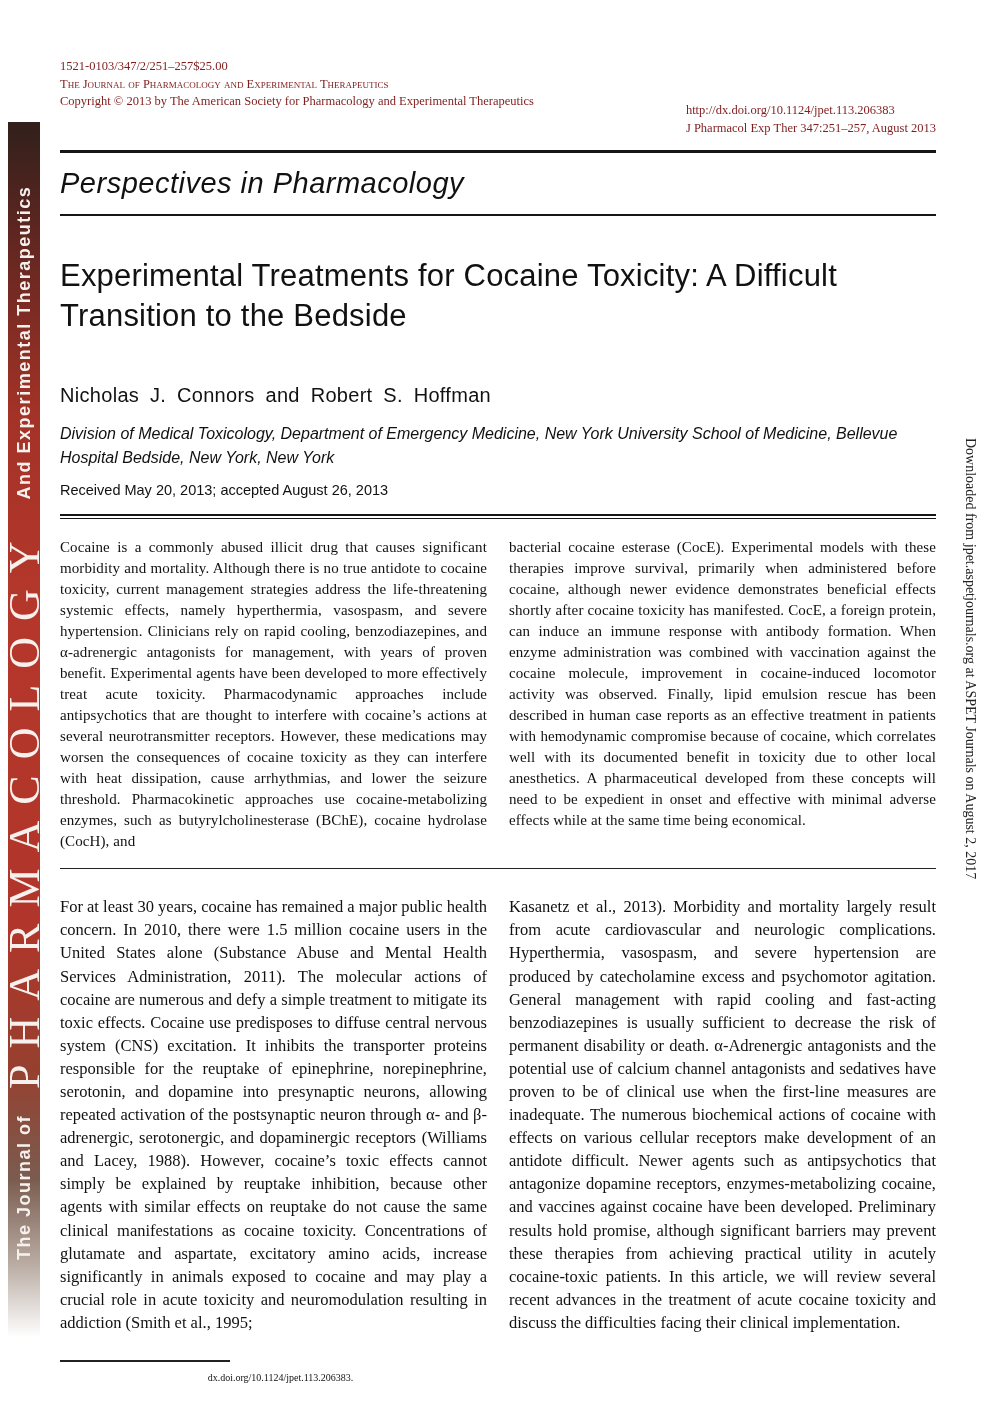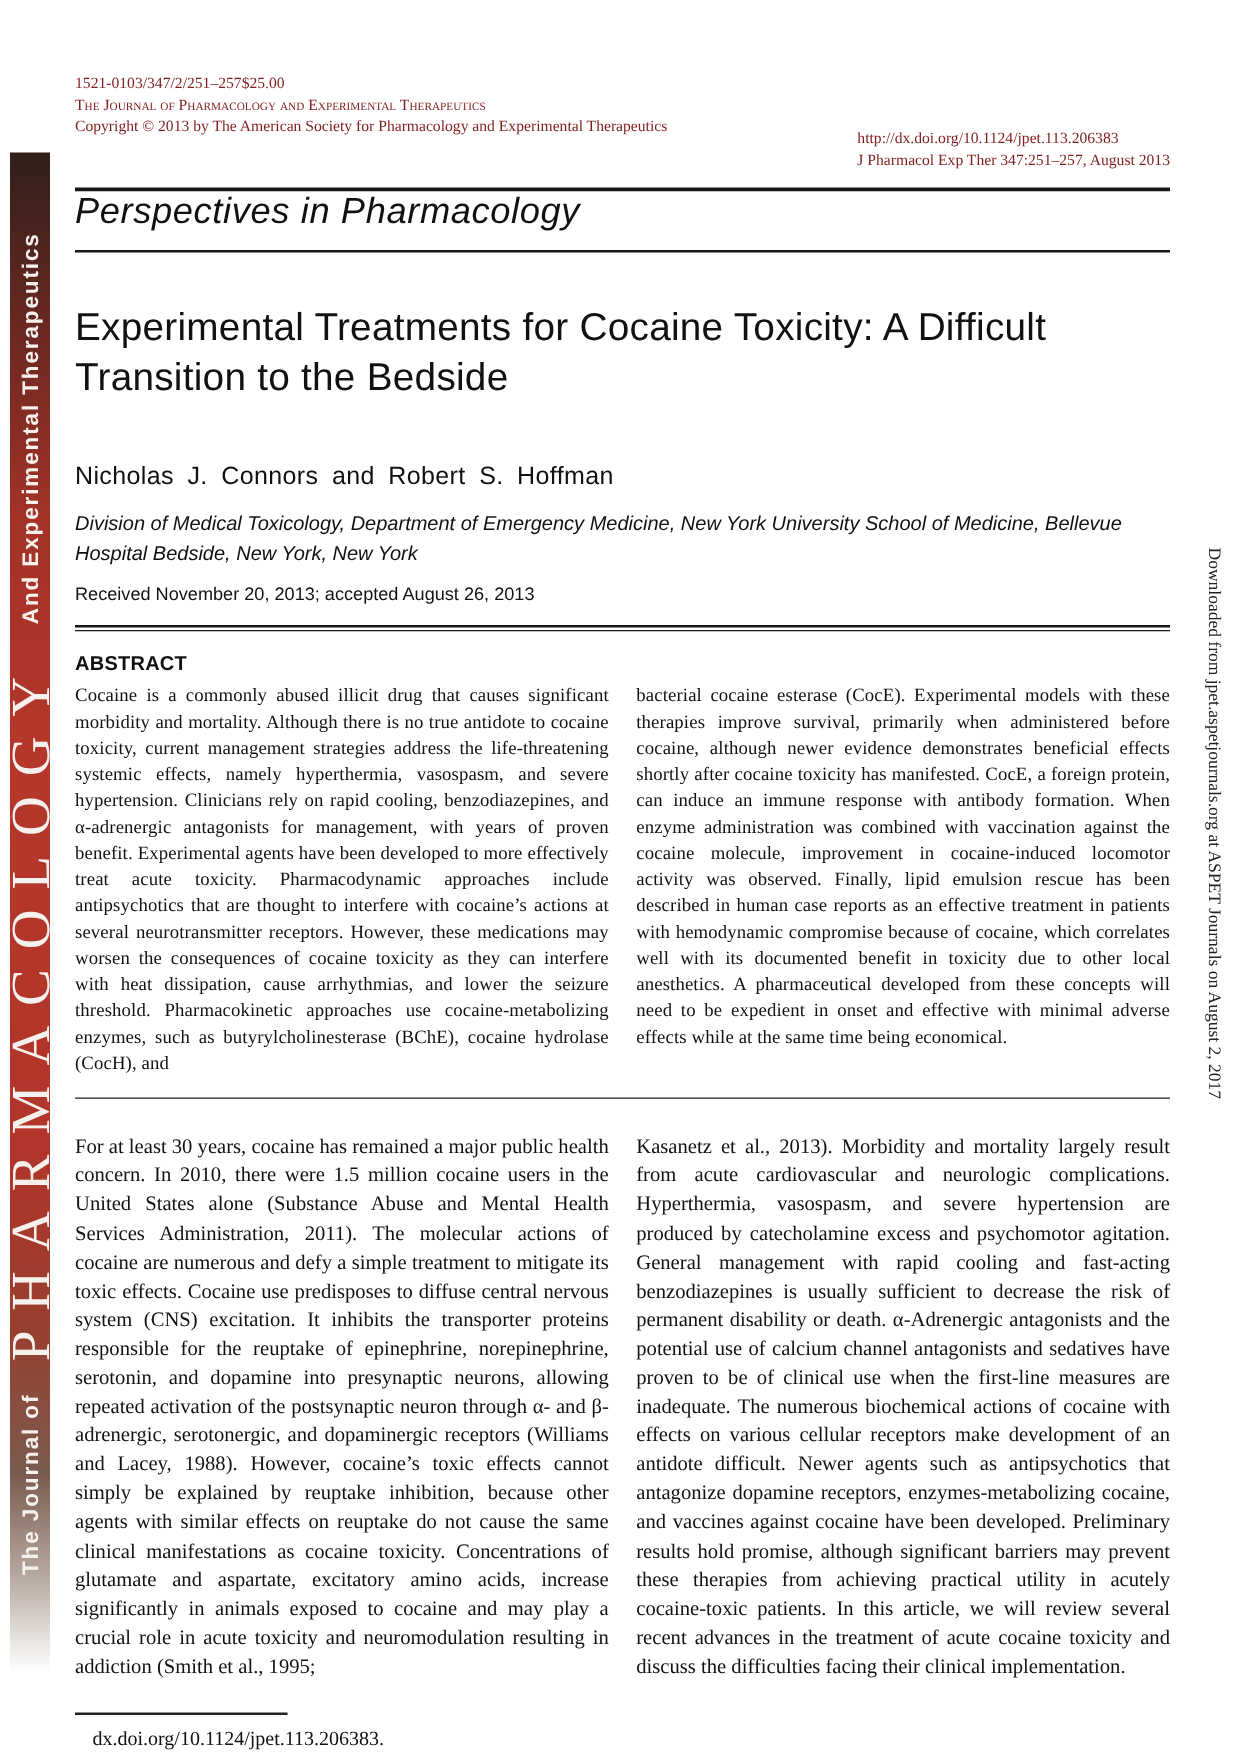--- a/index.html
+++ b/index.html
@@ -38,40 +38,40 @@
   .top-header { display:flex; justify-content:space-between;
     font-family:"Liberation Serif", serif; font-size:12.5px; line-height:1.4; color:#7f1d1d; }
   .th-right { text-align:left;margin-top:44px; }
   .smallcaps { font-variant:small-caps; }
 
   .rule-thick { height:3px; background:#161616; margin-top:13px; }
   .rule-med   { height:2px; background:#161616; }
   .rule-thin  { height:1.5px; background:#222; }
   .rule-double { height:2px; border-top:2.5px solid #161616; border-bottom:1px solid #161616; }
 
-  .banner { font-size:29px; font-style:italic; letter-spacing:0.5px; }
+  .banner { margin-top:14px; font-size:29px; font-style:italic; letter-spacing:0.5px; }
   .banner-rule { margin-top:14px; }
 
   .article-title { margin-top:40px; font-size:31px; line-height:1.28; max-width:850px; letter-spacing:0.2px; }
   .authors { margin-top:49px; font-size:20px; word-spacing:5px; letter-spacing:0.3px; }
   .affiliation { margin-top:15px; font-style:italic; font-size:16px; line-height:1.45; }
   .received { margin-top:13px; font-size:14.5px; }
   .abs-top-rule { margin-top:16px; }
 
   .abstract { margin-top:18px; }
   .abstract h2 { margin:0 0 6px 0; font-size:16px; letter-spacing:0.2px; }
   .cols { display:flex; gap:22px; }
   .col { flex:1 1 0; text-align:justify;font-family:Liberation Serif, serif; }
   .abstract .col { font-size:15px; line-height:1.40; letter-spacing:0.1px; }
   .abs-bottom-rule { margin-top:16px; }
 
   .bodytext { margin-top:26px; font-family:"Liberation Serif", serif; }
   .bodytext .col { font-size:16.5px; line-height:1.40; }
   .footnote-rule { width:170px; height:1.5px; background:#222; margin-top:26px; }
-  .footnote { font-size:16px; margin-top:9px; padding-left:14px; text-align:left; }
+  .footnote { font-size:10px; margin-top:9px; padding-left:14px; text-align:center; }
 </style>
 </head>
 <body>
 
 <div class="page">
 
   <div class="sidebar-bg"></div>
   <div class="sidebar-rot">
     <span class="sb-small">The Journal of</span>
     <span class="sb-big">PHARMACOLOGY</span>
@@ -95,26 +95,25 @@
     </div>
 
     <div class="rule-thick"></div>
 
     <div class="banner">Perspectives in Pharmacology</div>
     <div class="rule-med banner-rule"></div>
 
     <div class="article-title">Experimental Treatments for Cocaine Toxicity: A Difficult Transition to the Bedside</div>
     <div class="authors">Nicholas J. Connors and Robert S. Hoffman</div>
     <div class="affiliation">Division of Medical Toxicology, Department of Emergency Medicine, New York University School of Medicine, Bellevue Hospital Bedside, New York, New York</div>
-    <div class="received">Received November 20, 2013; accepted August 26, 2013</div>
+    <div class="received">Received May 20, 2013; accepted August 26, 2013</div>
 
     <div class="rule-double abs-top-rule"></div>
 
     <div class="abstract">
-      <h2>ABSTRACT</h2>
       <div class="cols">
         <div class="col">Cocaine is a commonly abused illicit drug that causes significant morbidity and mortality. Although there is no true antidote to cocaine toxicity, current management strategies address the life-threatening systemic effects, namely hyperthermia, vasospasm, and severe hypertension. Clinicians rely on rapid cooling, benzodiazepines, and α-adrenergic antagonists for management, with years of proven benefit. Experimental agents have been developed to more effectively treat acute toxicity. Pharmacodynamic approaches include antipsychotics that are thought to interfere with cocaine’s actions at several neurotransmitter receptors. However, these medications may worsen the consequences of cocaine toxicity as they can interfere with heat dissipation, cause arrhythmias, and lower the seizure threshold. Pharmacokinetic approaches use cocaine-metabolizing enzymes, such as butyrylcholinesterase (BChE), cocaine hydrolase (CocH), and</div>
         <div class="col">bacterial cocaine esterase (CocE). Experimental models with these therapies improve survival, primarily when administered before cocaine, although newer evidence demonstrates beneficial effects shortly after cocaine toxicity has manifested. CocE, a foreign protein, can induce an immune response with antibody formation. When enzyme administration was combined with vaccination against the cocaine molecule, improvement in cocaine-induced locomotor activity was observed. Finally, lipid emulsion rescue has been described in human case reports as an effective treatment in patients with hemodynamic compromise because of cocaine, which correlates well with its documented benefit in toxicity due to other local anesthetics. A pharmaceutical developed from these concepts will need to be expedient in onset and effective with minimal adverse effects while at the same time being economical.</div>
       </div>
     </div>
 
     <div class="rule-thin abs-bottom-rule"></div>
 
     <div class="cols bodytext">
       <div class="col">

